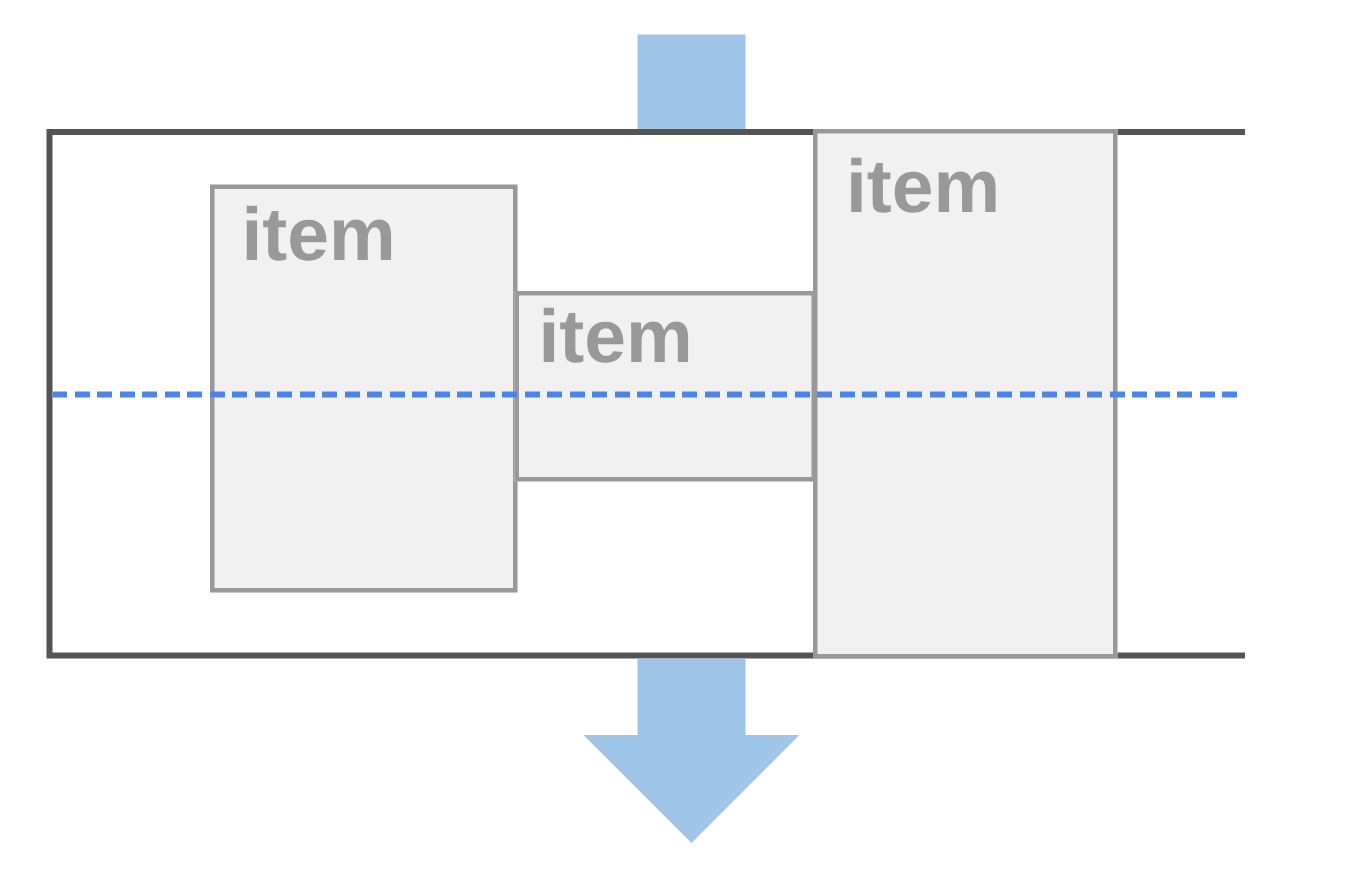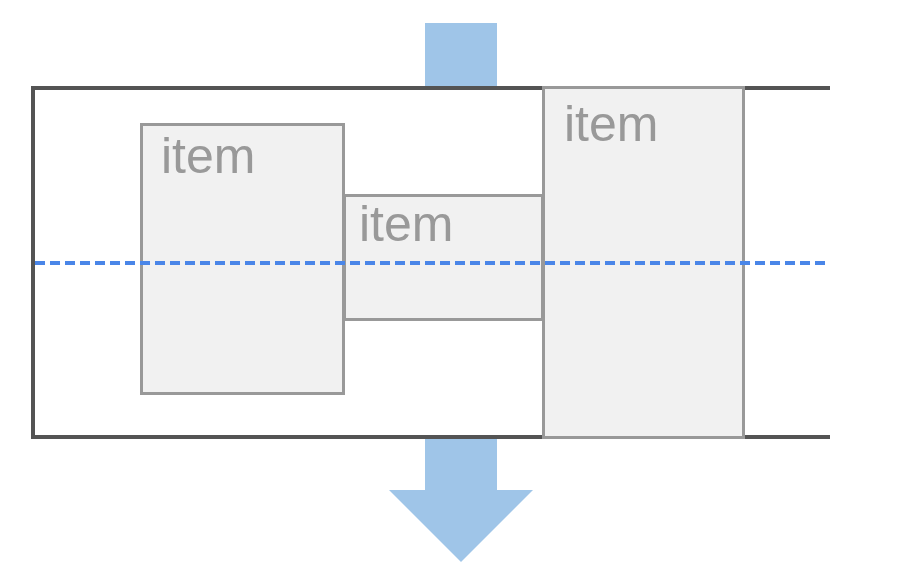--- a/index.html
+++ b/index.html
@@ -7,20 +7,21 @@
     padding: 0;
     background: #ffffff;
   }
   .canvas {
     position: relative;
     width: 830px;
     height: 586px;
     background: var(--background, #ffffff);
     overflow: hidden;
     font-family: "Liberation Sans", sans-serif;
+    font-weight: bold;
   }
   
   .arrow-top {
     position: absolute;
     left: 425px;
     top: 23px;
     width: 72px;
     height: 67px;
     background: var(--arrow_fill, #9FC5E8);
   }

